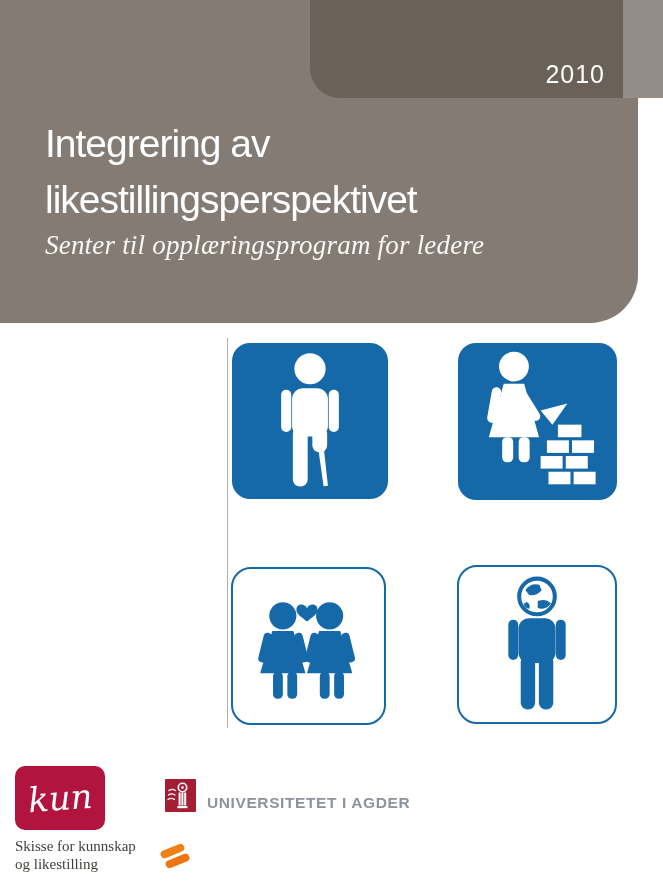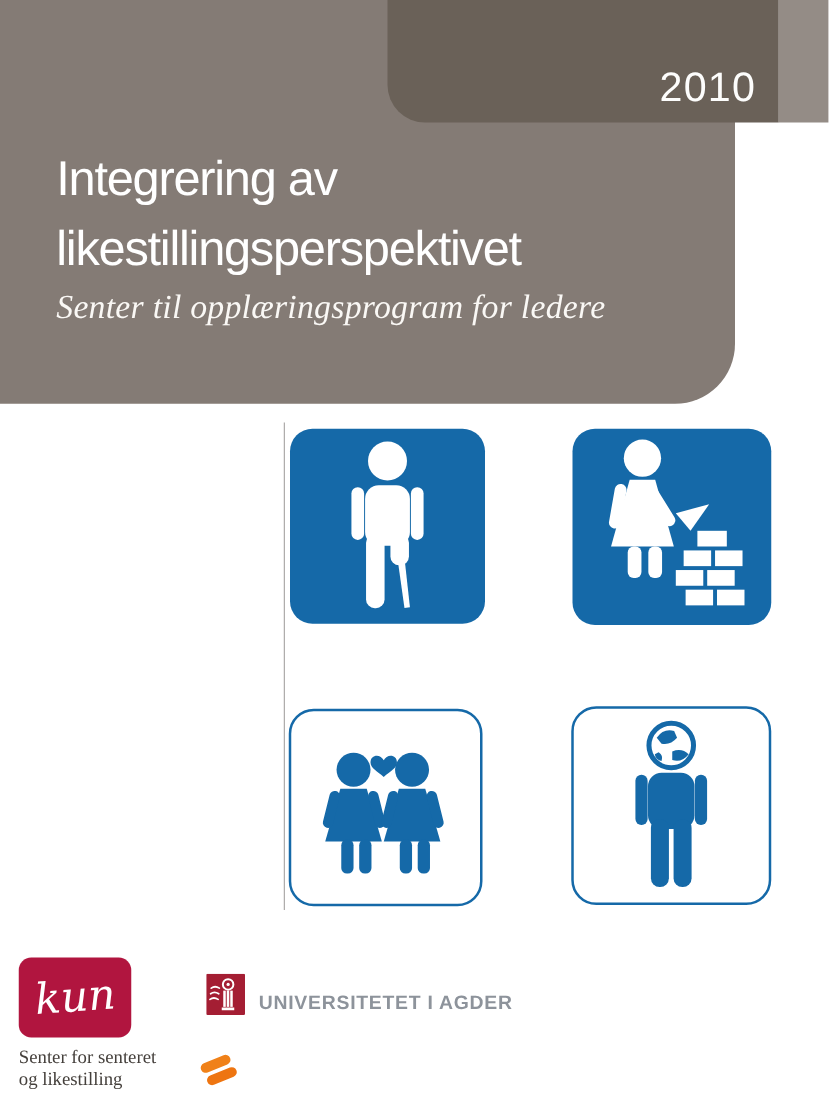--- a/index.html
+++ b/index.html
@@ -2,32 +2,32 @@
 <html style="--taupe: #847b75; --taupe-dark: #6a6158; --taupe-light: #948c86; --blue: #1569a8; --red-kun: #b1153f; --red-uia: #a41e33; --orange: #f08119; --orange-dark: #ee7511; --text-dark: #45403c; --uia-gray: #8d939b; --lik-dark: #2f2428; --lik-gray: #8f8f8f; --hairline: #6e6a67;"><head>
 <meta charset="utf-8">
 <style>
   html,body{margin:0;padding:0;background:#fff;}
   .page{
     position:relative;width:663px;height:888px;background:#ffffff;overflow:hidden;
     font-family:"Liberation Sans",sans-serif;
   }
   
   .header-block{
-    position:absolute;left:0;top:0;width:588px;height:323px;
+    position:absolute;left:0;top:0;width:638px;height:323px;
     background:var(--taupe,#847b75);
     border-bottom-right-radius:48px;
   }
   .year-band{
     position:absolute;left:310px;top:0;width:313px;height:98px;
     background:var(--taupe-dark,#6a6158);
     border-bottom-left-radius:30px;
   }
   .year{
     position:absolute;right:18px;bottom:9px;
-    color:#fdfdfc;font-size:33px;letter-spacing:1px;font-weight:400;
+    color:#fdfdfc;font-size:25px;letter-spacing:1px;font-weight:400;
   }
   .right-strip{
     position:absolute;left:623px;top:0;width:40px;height:98px;
     background:var(--taupe-light,#948c86);
   }
   .title{
     position:absolute;left:45px;top:116px;width:560px;
     color:#ffffff;font-size:39px;line-height:56px;font-weight:500;letter-spacing:-1px;
   }
   .subtitle{
@@ -162,21 +162,21 @@
         <rect x="39.5" y="57" width="9.3" height="35" rx="4.5"></rect>
         <rect x="51.2" y="57" width="9.3" height="35" rx="4.5"></rect>
       </g>
     </svg>
   </div>
 
   <div class="kun-box">
     <span class="kun-word">kun</span>
   </div>
   <div class="kun-caption">
-    <div>Senter for senteret</div>
+    <div>Skisse for kunnskap</div>
     <div>og likestilling</div>
   </div>
 
   <div class="uia">
     <svg class="uia-emblem" viewBox="0 0 31 33">
       <rect width="31" height="33" rx="1" style="fill:var(--red-uia,#a41e33)"></rect>
       <circle cx="17.5" cy="8.5" r="4.2" fill="none" stroke="#ffffff" stroke-width="1.6"></circle>
       <circle cx="17.5" cy="8.5" r="1.3" fill="#ffffff"></circle>
       <g fill="#ffffff">
         <rect x="13.6" y="13.5" width="2" height="13"></rect>

